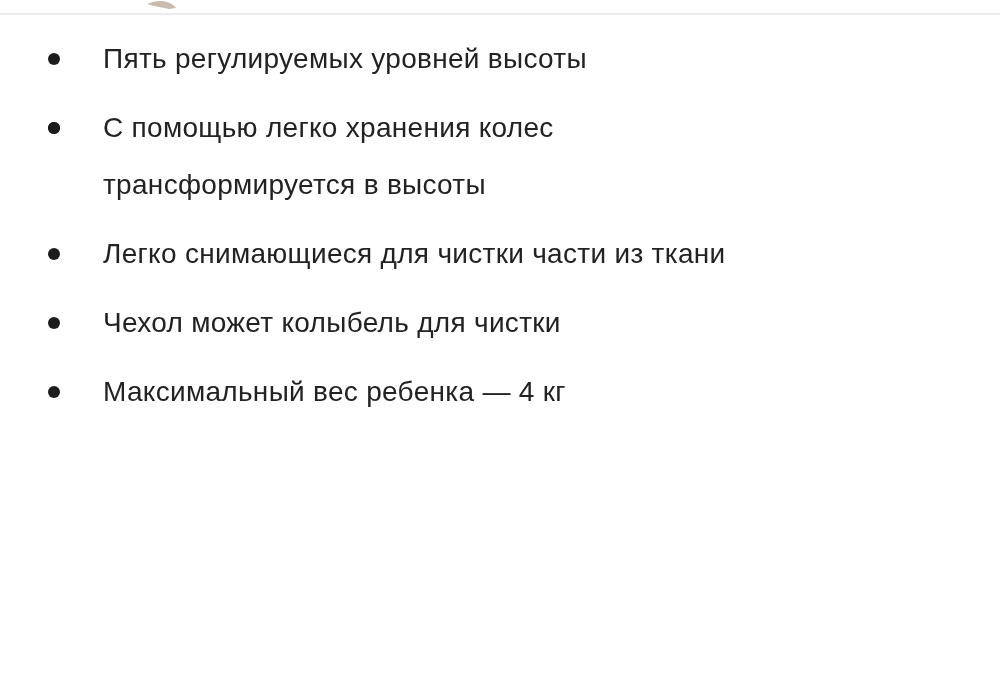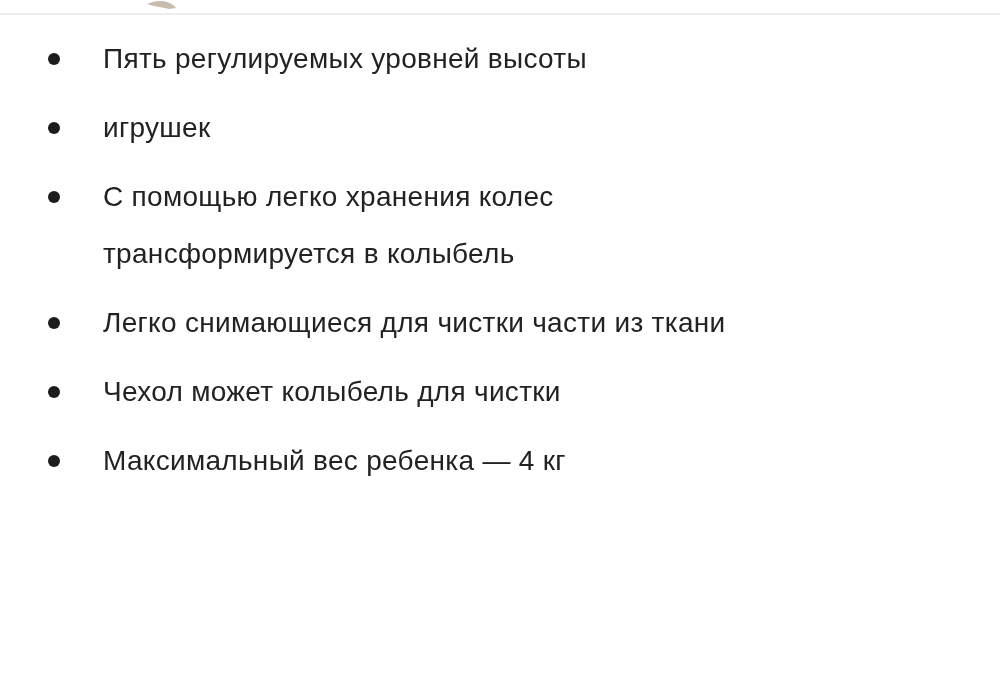--- a/index.html
+++ b/index.html
@@ -73,28 +73,27 @@
   <ul class="feature-list">
       <li class="feature-item">
         <span class="bullet"></span>
         <div class="item-text">
           <div class="line">Пять регулируемых уровней высоты</div>
         </div>
       </li>
       <li class="feature-item">
         <span class="bullet"></span>
         <div class="item-text">
-          <div class="line">игрушек</div>
         </div>
       </li>
       <li class="feature-item">
         <span class="bullet"></span>
         <div class="item-text">
           <div class="line">С помощью легко хранения колес</div>
-          <div class="line">трансформируется в колыбель</div>
+          <div class="line">трансформируется в высоты</div>
         </div>
       </li>
       <li class="feature-item">
         <span class="bullet"></span>
         <div class="item-text">
           <div class="line">Легко снимающиеся для чистки части из ткани</div>
         </div>
       </li>
       <li class="feature-item">
         <span class="bullet"></span>

